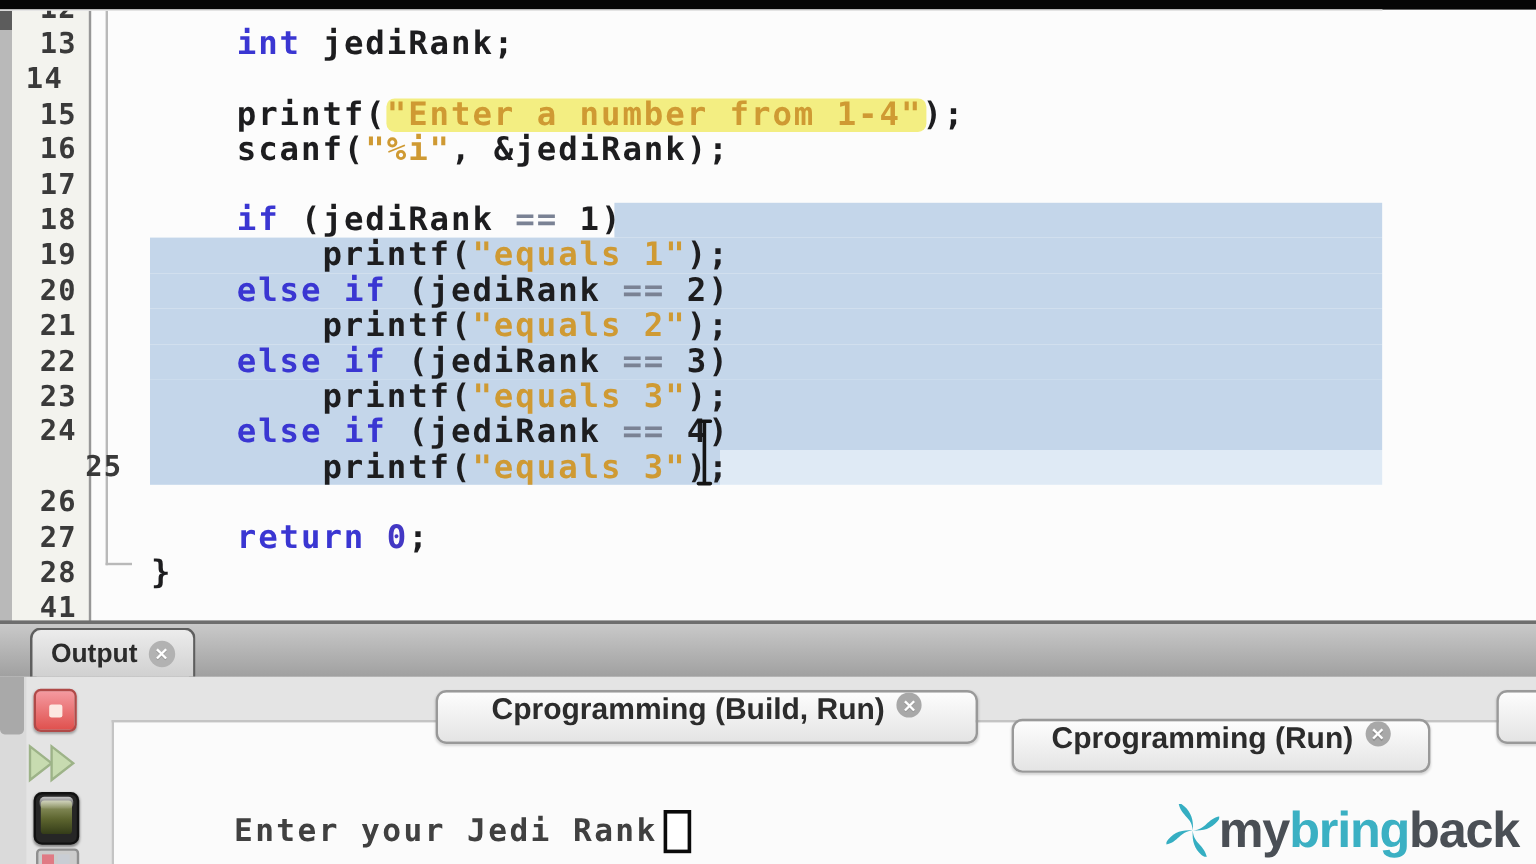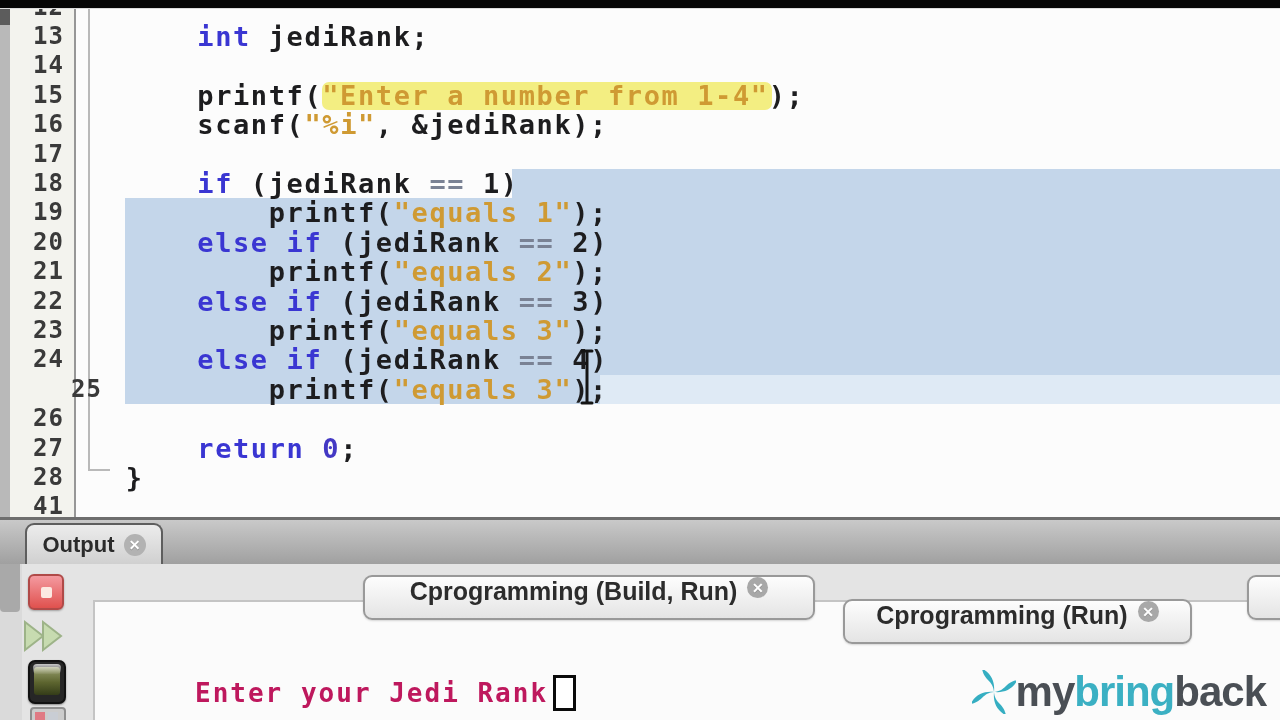--- a/index.html
+++ b/index.html
@@ -1,21 +1,21 @@
 <!DOCTYPE html>
 <html><head>
 <meta charset="utf-8">
 <style>
   html,body{margin:0;padding:0;background:#000;}
   .screen{position:relative;width:1280px;height:720px;overflow:hidden;background:#fcfcfc;
           font-family:"Liberation Sans",sans-serif;}
   
   .topbar{position:absolute;left:0;top:0;width:1280px;height:8px;background:#060606;}
   
-  .editor{position:absolute;left:0;top:8px;width:1280px;height:509px;background:#fcfcfc;
+  .editor{position:absolute;left:0;top:8px;width:1152px;height:509px;background:#fcfcfc;
           overflow:hidden;border-top:1px solid #dcdcdc;}
   .edge-strip{position:absolute;left:0;top:0;width:10px;height:100%;background:#b9b9b9;border-right:1px solid #9a9a9a;}
   .edge-notch{position:absolute;left:0;top:0;width:10px;height:16px;background:#5c5c5c;}
   .gutter-bg{position:absolute;left:10px;top:0;width:64px;height:100%;background:#f3f3ee;border-right:2px solid #979797;}
   .gut-num{position:absolute;left:10px;width:54px;height:29.4px;text-align:right;
            font-family:"DejaVu Sans Mono",monospace;font-weight:600;font-size:24px;line-height:29.4px;
            color:#3a3a3a;letter-spacing:1px;}
   .fold-line{position:absolute;left:88px;top:0;width:2px;height:462px;background:#b9b9b9;}
   .fold-elbow{position:absolute;left:88px;top:460px;width:22px;height:2px;background:#b9b9b9;}
   .code-row{position:absolute;left:0;right:0;height:29.4px;}
@@ -58,21 +58,21 @@
   .btn-console .gloss{position:absolute;left:3px;top:2px;right:3px;height:10px;border-radius:4px;
                       background:linear-gradient(rgba(255,255,255,.75),rgba(255,255,255,.05));}
   .btn-partial{position:absolute;left:30px;top:143px;width:32px;height:20px;background:#cccccc;
                border:2px solid #8f8f8f;border-radius:4px;}
   .btn-partial .p1{position:absolute;left:3px;top:3px;width:10px;height:8px;background:#e07a84;}
   .btn-partial .p2{position:absolute;left:16px;top:3px;width:10px;height:8px;background:#c9cdd4;}
   
   .console{position:absolute;left:93px;top:36px;right:0;bottom:0;background:#fbfbfb;
            border-top:2px solid #c4c4c4;border-left:2px solid #c4c4c4;}
   .console-text{position:absolute;left:100px;top:76px;white-space:pre;
-                font-family:"DejaVu Sans Mono",monospace;font-weight:700;font-size:26px;color:#be185d;
+                font-family:"DejaVu Sans Mono",monospace;font-weight:700;font-size:26px;color:#404040;
                 letter-spacing:2px;}
   .console-cursor{position:absolute;left:458px;top:73px;width:17px;height:30px;background:#fff;border:3px solid #0a0a0a;}
   
   .run-tab{position:absolute;top:11px;height:45px;box-sizing:border-box;
            background:linear-gradient(#fdfdfd,#e4e4e4);border:2px solid #999;border-radius:9px;
            display:flex;align-items:flex-start;justify-content:center;gap:10px;padding:0 16px;
            box-shadow:0 1px 2px rgba(0,0,0,.15);overflow:hidden;}
   .run-tab-label{font-size:25px;font-weight:600;color:#2c2c2c;white-space:nowrap;}
   .run-tab .badge{width:21px;height:21px;background:#a8a8a8;flex:none;}
   
@@ -91,21 +91,21 @@
   <div class="editor">
     <div class="edge-strip">
       <div class="edge-notch"></div>
     </div>
     <div class="gutter-bg"></div>
     <div class="fold-line"></div>
     <div class="fold-elbow"></div>
     <div>
         <div class="gut-num" style="top: -16.4px;">12</div>
         <div class="gut-num" style="top: 13px;">13</div>
-        <div class="gut-num" style="top: 42.4px;">14</div>
+        <div class="gut-num" style="top: 42.4px; text-align: center;">14</div>
         <div class="gut-num" style="top: 71.8px;">15</div>
         <div class="gut-num" style="top: 101.2px;">16</div>
         <div class="gut-num" style="top: 130.6px;">17</div>
         <div class="gut-num" style="top: 160px;">18</div>
         <div class="gut-num" style="top: 189.4px;">19</div>
         <div class="gut-num" style="top: 218.8px;">20</div>
         <div class="gut-num" style="top: 248.2px;">21</div>
         <div class="gut-num" style="top: 277.6px;">22</div>
         <div class="gut-num" style="top: 307px;">23</div>
         <div class="gut-num" style="top: 336.4px;">24</div>

